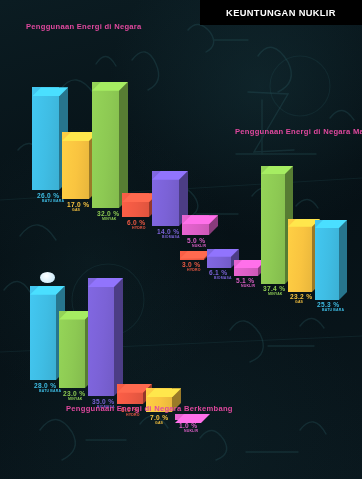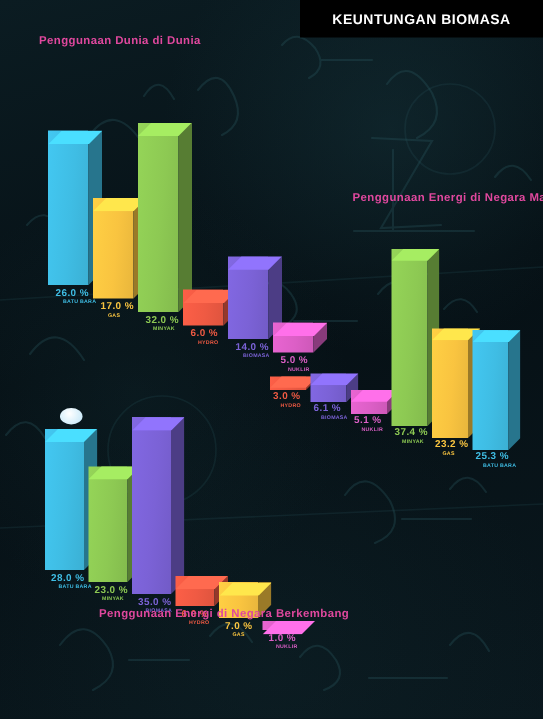--- a/index.html
+++ b/index.html
@@ -102,24 +102,24 @@
   </g>
   <g stroke="#2c5d63" fill="none" stroke-width="1.1" opacity="0.22">
     <circle cx="300" cy="86" r="30"></circle>
     <circle cx="108" cy="300" r="36"></circle>
     <path d="M0 200 L362 178"></path>
     <path d="M0 352 L362 336"></path>
   </g>
 </svg>
 
 <div id="header-banner">
-  <span class="htxt">KEUNTUNGAN BIOMASA</span>
+  <span class="htxt">KEUNTUNGAN NUKLIR</span>
 </div>
 
-<div class="chart-title" id="title-world">Penggunaan Dunia di Dunia</div>
+<div class="chart-title" id="title-world">Penggunaan Energi di Negara</div>
 <div class="chart-title" id="title-maju">Penggunaan Energi di Negara Maju</div>
 <div class="chart-title" id="title-berkembang">Penggunaan Energi di Negara Berkembang</div>
 
 <div class="chart" id="chart-world">
     <div class="bar-wrap" style="left: 14px; width: 27px; bottom: 23px; height: 102.632px;">
       <div class="bar-side" style="left: 27px; width: 9px; height: 102.632px; background: rgb(39, 117, 141); clip-path: polygon(0px 0px, 100% -9px, 100% calc(100% - 9px), 0px 100%); bottom: 0px;"></div>
       <div class="bar-front" style="height: 102.632px; background: linear-gradient(95deg, rgb(67, 200, 242) 0%, rgb(63, 189, 228) 55%, rgb(59, 176, 212) 100%);"></div>
       <div class="bar-top" style="left: 0px; bottom: 93.6316px; width: 36px; height: 9px; background: rgb(74, 223, 255); clip-path: polygon(0px 100%, 9px 0px, 100% 0px, calc(100% - 9px) 100%);"></div>
     </div>
     <div class="blabel" style="left: 19px; top: 155px; color: rgb(63, 189, 228);">

